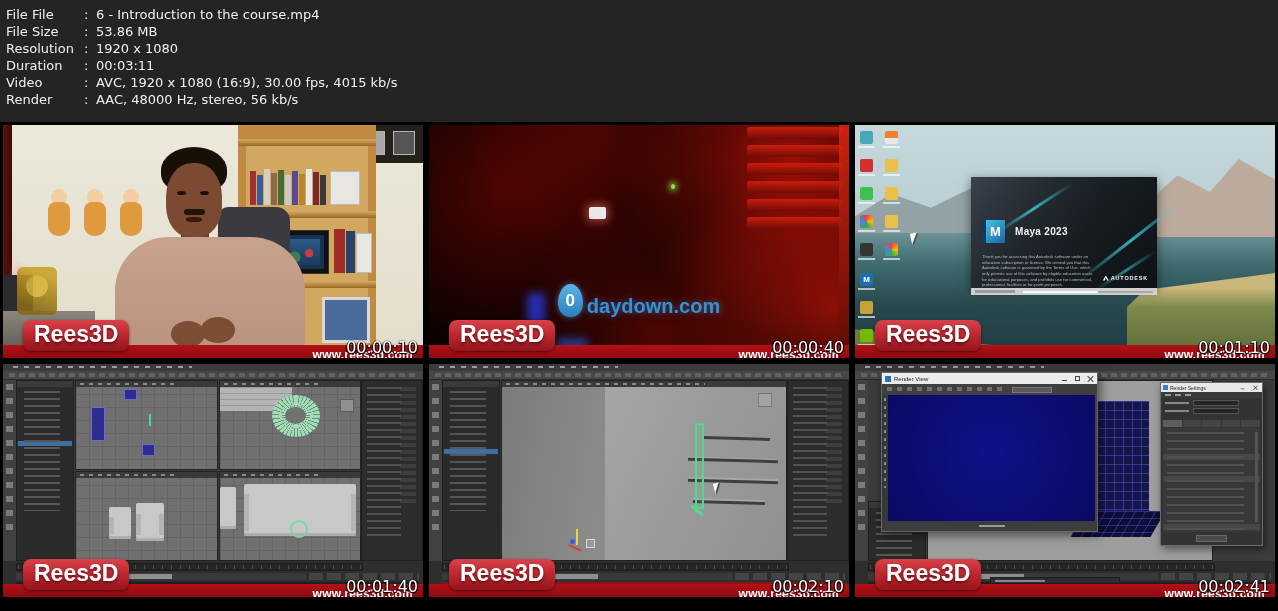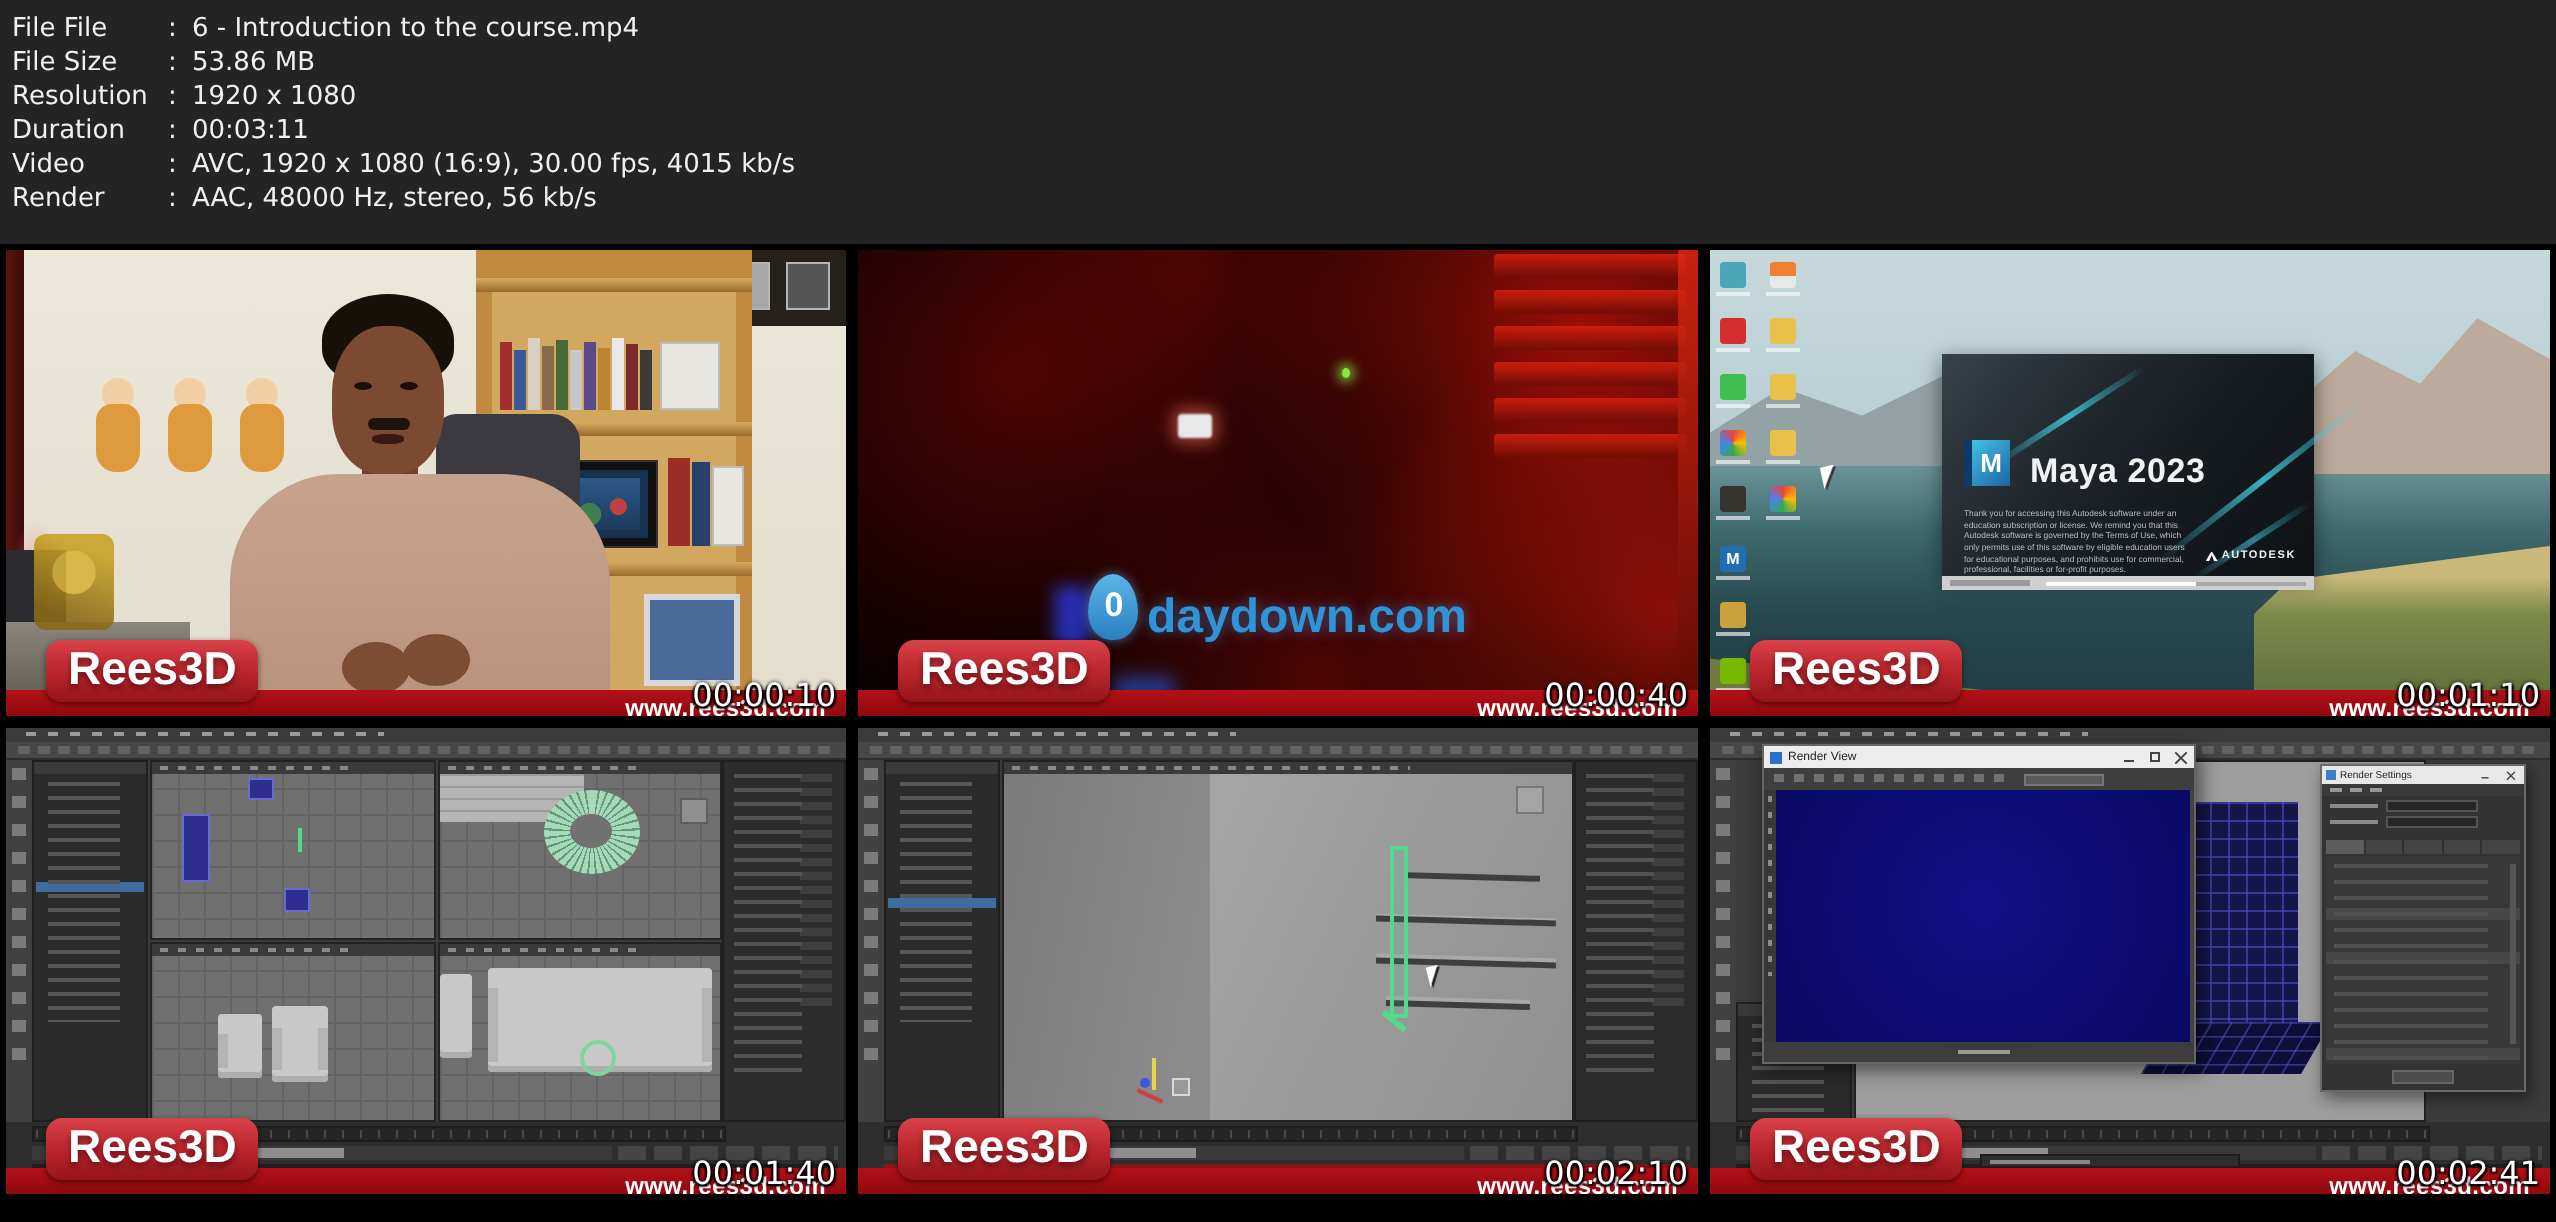--- a/index.html
+++ b/index.html
@@ -91,21 +91,21 @@
              box-shadow:0 0 8px 3px rgba(255,120,100,.5); border-radius:2px; }
   .s2-led { left:242px; top:59px; width:4px; height:5px; background:#86e83a; border-radius:50%;
             box-shadow:0 0 6px 2px rgba(140,240,70,.8); }
   .s2-blue1 { left:98px; top:168px; width:18px; height:30px; background:#2838d8; filter:blur(4px); opacity:.8; }
   .s2-blue2 { left:128px; top:214px; width:30px; height:12px; background:#2a5ae0; filter:blur(5px); opacity:.7; }
   .s2-wm { left:0; right:0; top:158px; display:flex; justify-content:center; align-items:center; gap:4px; }
   .s2-zero { width:25px; height:33px; background:linear-gradient(#5cb4e8,#2a7fc0);
              border-radius:50% 50% 46% 46% / 58% 58% 42% 42%;
              color:#fff; font-weight:bold; font-size:17px; display:flex; align-items:center;
              justify-content:center; box-shadow:0 0 6px rgba(90,170,235,.6); }
-  .s2-txt { color:#2f93d8; font-size:24px; font-weight:bold; letter-spacing:0;
+  .s2-txt { color:#2f93d8; font-size:20px; font-weight:bold; letter-spacing:0;
             text-shadow:0 0 7px rgba(70,150,220,.55);margin-top:12px; }
 
   
   .s3 { background:linear-gradient(#c6d8dc 0%, #b7ced3 44%,
           #6d9599 46%, #3f6a6e 60%, #27484e 78%, #203c42 100%); }
   .s3-mtl { left:0; top:52px; width:200px; height:56px; background:#93a2a4;
             clip-path:polygon(0 70%, 18% 30%, 38% 55%, 58% 20%, 80% 60%, 100% 45%, 100% 100%, 0 100%); }
   .s3-mtr { left:290px; top:30px; width:130px; height:82px; background:#bcab9c;
             clip-path:polygon(0 60%, 25% 25%, 50% 45%, 72% 5%, 100% 30%, 100% 100%, 0 100%); }
   .s3-grl { left:0; top:192px; width:160px; height:41px; background:#6d7a40;
@@ -122,21 +122,21 @@
                transform:rotate(-12deg); }
   .s3-win { left:116px; top:52px; width:186px; height:111px;
             background:linear-gradient(128deg,#39424a 0%, #232a30 32%, #171c21 58%, #0e1215 100%);
             box-shadow:0 3px 10px rgba(0,0,0,.5); }
   .s3-streak { position:absolute; height:3px;
                background:linear-gradient(90deg, transparent, #3ec9da, transparent); opacity:.85; }
   .s3-mtile { left:11px; top:43px; width:23px; height:23px;
               background:linear-gradient(135deg,#45c2e0,#1b64a8); border-left:4px solid #0d3a66;
               color:#fff; font-weight:bold; font-size:13px; display:flex; align-items:center;
               justify-content:center; }
-  .s3-title { left:44px; top:49px; color:#f2f2f2; font-size:17px; font-weight:bold; letter-spacing:.3px; }
+  .s3-title { left:44px; top:49px; color:#f2f2f2; font-size:10px; font-weight:bold; letter-spacing:.3px; }
   .s3-lic { left:11px; top:77px; width:112px; color:#b9bdc0; font-size:4.2px; line-height:1.35; }
   .s3-adsk { right:9px; bottom:7px; display:flex; align-items:center; gap:2px; }
   .s3-adsk i { display:block; width:6px; height:5px; background:#fff;
                clip-path:polygon(0 100%, 50% 0, 100% 100%, 70% 100%, 50% 40%, 30% 100%); }
   .s3-adsk b { color:#f0f0f0; font-size:5.5px; letter-spacing:.8px; }
   .s3-load { left:116px; top:163px; width:186px; height:7px; background:#cfcfcf; }
   .s3-load i { position:absolute; left:4px; top:2px; width:40px; height:3px; background:#777; opacity:.6; }
   .s3-load b { position:absolute; left:52px; top:3px; width:130px; height:2px; background:#a8a8a8; }
   .s3-load b::after { content:""; position:absolute; left:0; top:0; width:58%; height:2px; background:#fdfdfd; }
 

